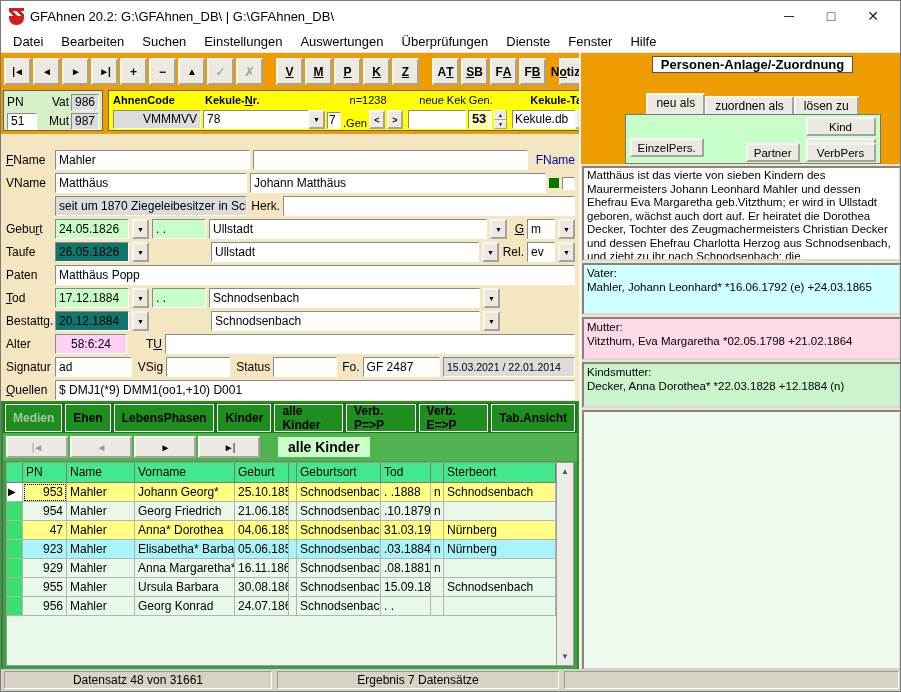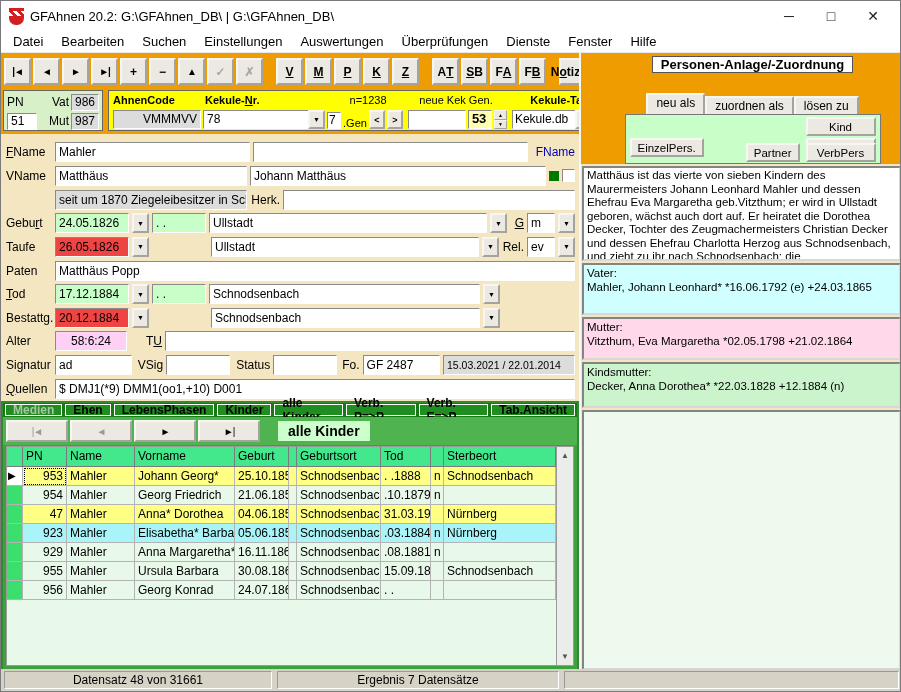--- a/index.html
+++ b/index.html
@@ -44,39 +44,39 @@
   .b { font-weight:bold; }
   .combo { display:flex; align-items:stretch; }
   .combo .cval { background:#fff; border:1px solid; border-color:#8a8a8a #fff #fff #8a8a8a; border-right:none; padding:1px 3px; font-size:12px; flex:1;}
   .dd { width:17px; background:#ece9e2; border:2px outset #f8f6f2; display:flex; align-items:center; justify-content:center;}
   .dd::after { content:"▼"; font-size:7px; color:#000; }
   .spin { width:13px; display:flex; flex-direction:column; }
   .spin span { flex:1; background:#ece9e2; border:1px outset #f8f6f2; font-size:5px; display:flex; align-items:center; justify-content:center; color:#000;}
   .arrbtn { width:16px; height:19px; background:#ece9e2; border:2px outset #f8f6f2; font-size:9px; font-weight:bold; display:flex; align-items:center; justify-content:center;}
 
   
-  .form-area { height:267px; background:#F4E6C0; padding:8px 4px 2px 5px; display:flex; flex-direction:column; gap:3px; }
+  .form-area { height:267px; background:#F4E6C0; padding:16px 4px 2px 5px; display:flex; flex-direction:column; gap:3px; }
   .frow { display:flex; align-items:center; gap:3px; height:21px; font-size:12px; }
   .lbl { width:46px; flex-shrink:0; color:#000; }
   .in { background:#fff; border:1px solid; border-color:#8a8a8a #fff #fff #8a8a8a; height:20px; line-height:18px; padding:0 3px; font-size:12px; overflow:hidden; white-space:nowrap;}
   .gray { background:#DCDCDC; }
   .gdate { background:#C8FFC8; }
-  .cdate { background:#ef4444; }
+  .cdate { background:#0f766e; }
   .pink  { background:#FFD0F5; }
   .w195{width:195px;} .w244{width:192px;} .w74{width:74px;} .w54{width:54px;} .w28{width:28px;}
   .flex1{flex:1;} .sp56{width:56px; flex-shrink:0;}
   .blue-lbl { color:#0000BB; width:44px; text-align:right; }
   .flag-sq { width:10px; height:10px; background:#007800; flex-shrink:0; }
   .chk { width:13px; height:13px; background:#fff; border:1px solid; border-color:#8a8a8a #fff #fff #8a8a8a; flex-shrink:0;}
   .pr77 { padding-right:75px; }
   .smallgray { font-size:10.5px; min-width:132px; }
 
   
   .kinder { flex:1; background:#3FA03F; border:2px solid #2E8B2E; display:flex; flex-direction:column; }
-  .ktabs { background:#187818; display:flex; gap:3px; padding:1px 2px; height:14px; }
+  .ktabs { background:#187818; display:flex; gap:3px; padding:1px 2px; height:30px; }
   .ktab { background:#1E8E1E; border:1px solid #fff; color:#000000; font-weight:bold; font-size:12px; padding:0 7px; display:flex; align-items:center;}
   .ktab.dis { color:#aac4aa; }
   .knav { background:#4FB34F; height:28px; display:flex; align-items:center; padding:2px 3px; gap:2px;}
   .knav .nbtn { width:62px; height:22px; background:#ece9e2; border:2px outset #f8f6f2; font-size:10px; display:flex; align-items:center; justify-content:center; letter-spacing:-1px;}
   .knav .nbtn.dis { color:#9a9a9a; }
   .view-badge { margin-left:16px; background:#CCFFCC; color:#000; font-weight:bold; font-size:14px; padding:2px 10px;}
   .tablewrap { flex:1; margin:1px 3px 3px 3px; background:#E9F9E9; border:1px solid #9a9a9a; display:flex; overflow:hidden;}
   .grid { flex:1; display:flex; flex-direction:column; font-size:12px; }
   .trow { display:flex; height:19px; flex-shrink:0; }
   .trow.hd { height:20px; }

